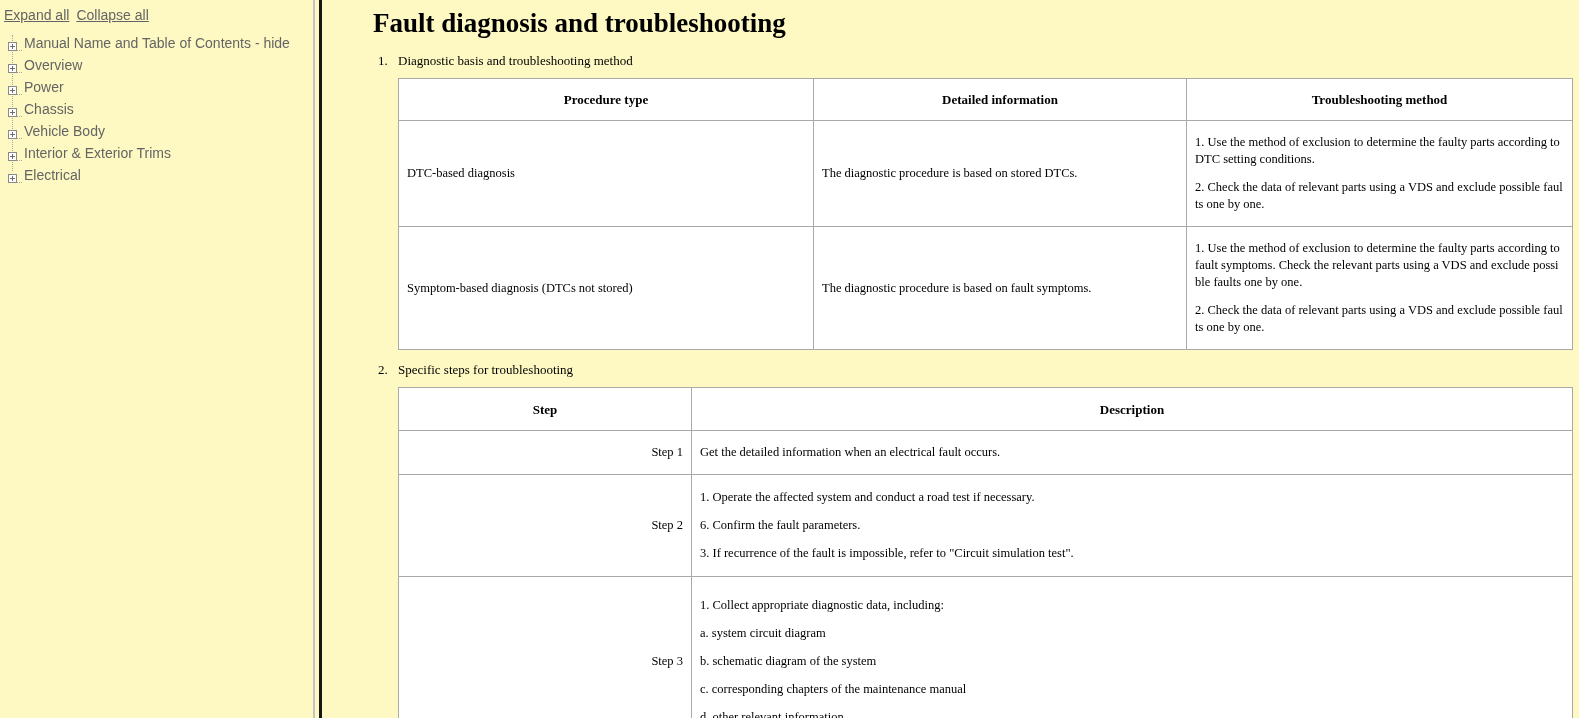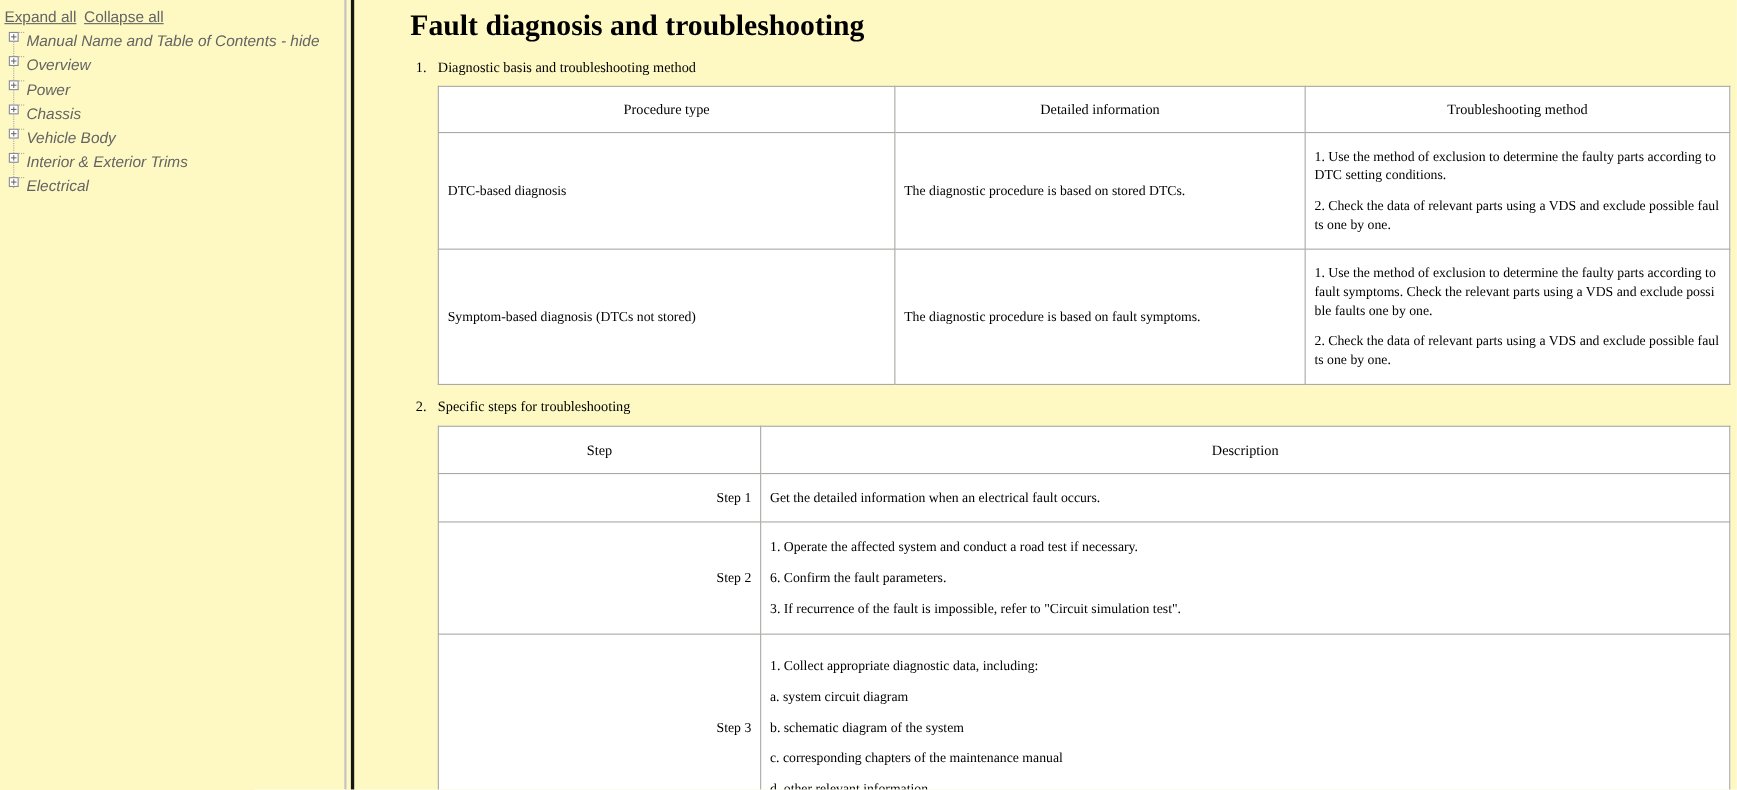--- a/index.html
+++ b/index.html
@@ -32,27 +32,26 @@
   }
   .tree { position: relative; margin-top: 5px; }
   .tree::before {
     content: "";
     position: absolute;
     left: 8px; top: 6px; bottom: 12px;
     border-left: 1px dotted #a6a6a6;
   }
   .tree-item {
     display: flex;
-    align-items: flex-start;
+    align-items: flex-end;
     height: 22px;
     font-size: 14px;
     white-space: nowrap;
     cursor: pointer;
     position: relative;
-    font-style: italic;
   }
   .plus-box {
     position: relative;
     width: 9px; height: 9px;
     margin-left: 4px;
     border: 1px solid #8a8a8a;
     background: #ffffff;
     flex: 0 0 auto;
     z-index: 1;
   }
@@ -117,21 +116,21 @@
     line-height: 17px;
   }
   table.doc-table th, table.doc-table td {
     border: 1px solid #a9a9a9;
     padding: 2px 8px;
     vertical-align: middle;
     background: #fff;
   }
   table.doc-table th {
     font-size: 13px;
-    font-weight: normal;
+    font-weight: bold;
   }
   table.doc-table td p { margin: 11px 0; }
   td.cell-multi { word-break: break-all; }
   td.cell-center { text-align: right; }
 
   
   #table1 col.c1 { width: 415px; }
   #table1 col.c2 { width: 373px; }
   #table1 col.c3 { width: 386px; }
   #table1 tr.hdr { height: 42px; }

